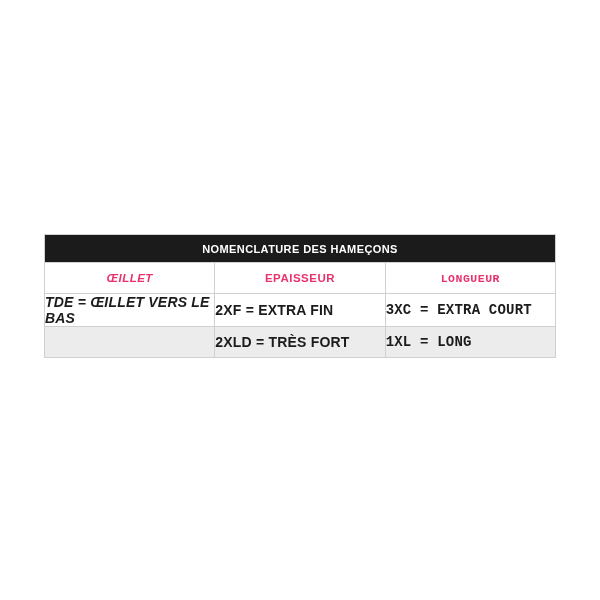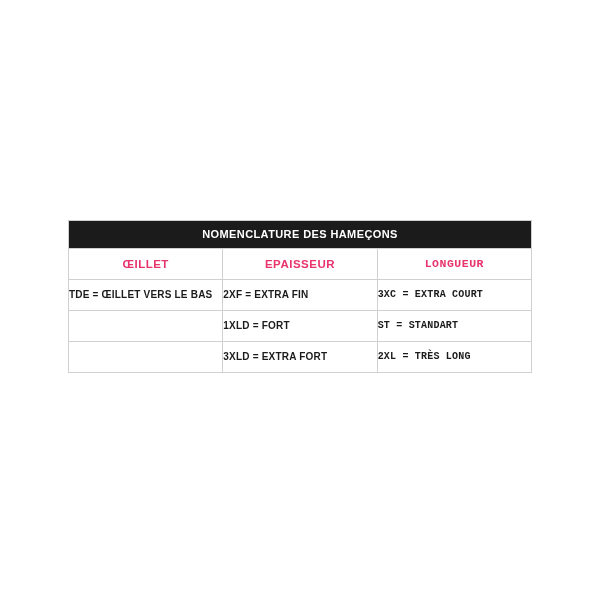--- a/index.html
+++ b/index.html
@@ -15,21 +15,21 @@
   }
   .page {
     position: relative;
     width: 600px;
     height: 600px;
     display: flex;
     align-items: center;
     justify-content: center;
   }
   .table-wrap {
-    width: 464px;
+    width: 512px;
     margin-top: -8px;
   }
   table.nomenclature {
     width: 100%;
     border-collapse: collapse;
     table-layout: fixed;
   }
   table.nomenclature td,
   table.nomenclature th {
     border: 1px solid #d0d0d0;
@@ -54,33 +54,33 @@
     font-size: 11.5px;
     font-weight: bold;
     letter-spacing: 0.5px;
     text-align: center;
     vertical-align: middle;
     text-transform: uppercase;
     border-top: 1px solid #1b1b1b;
   }
   .body-row td {
     height: 30px;
-    font-size: 10px;
+    font-size: 14px;
     color: #1b1b1b;
     font-weight: bold;
     letter-spacing: 0.2px;
     padding-left: 8px;
     vertical-align: middle;
     text-transform: uppercase;
     background: #ffffff;
   }
   .body-row.alt td {
     background: #ececec;
   }
-  .col-1 { width: 35.5%; }
+  .col-1 { width: 35.5%; font-style: italic; }
   .col-2 { width: 32.5%; margin-left: 8px; }
   .col-3 { width: 32%; font-family: Liberation Mono, monospace; }
 </style>
 </head>
 <body>
 
 <div class="page">
   <div class="table-wrap">
     <table class="nomenclature">
       <tbody>
@@ -90,26 +90,21 @@
       <tr class="head-row">
         <td class="col-1">Œillet</td>
         <td class="col-2">Epaisseur</td>
         <td class="col-3">Longueur</td>
       </tr>
       <tr class="body-row">
         <td class="col-1">TDE = Œillet vers le bas</td>
         <td class="col-2">2XF = Extra fin</td>
         <td class="col-3">3XC = Extra court</td>
       </tr>
-      <tr class="body-row">
+      <tr class="body-row alt">
         <td class="col-1"></td>
-        <td class="col-2">1XLD = Fort</td>
-        <td class="col-3">ST = Standart</td>
-      </tr>
-      <tr class="body-row">
-        <td class="col-1"></td>
-        <td class="col-2">3XLD = Extra fort</td>
-        <td class="col-3">2XL = Très long</td>
+        <td class="col-2">2XLD = Très fort</td>
+        <td class="col-3">1XL = Long</td>
       </tr>
     </tbody>
       </table>
   </div>
 </div>
 
 </body></html>

